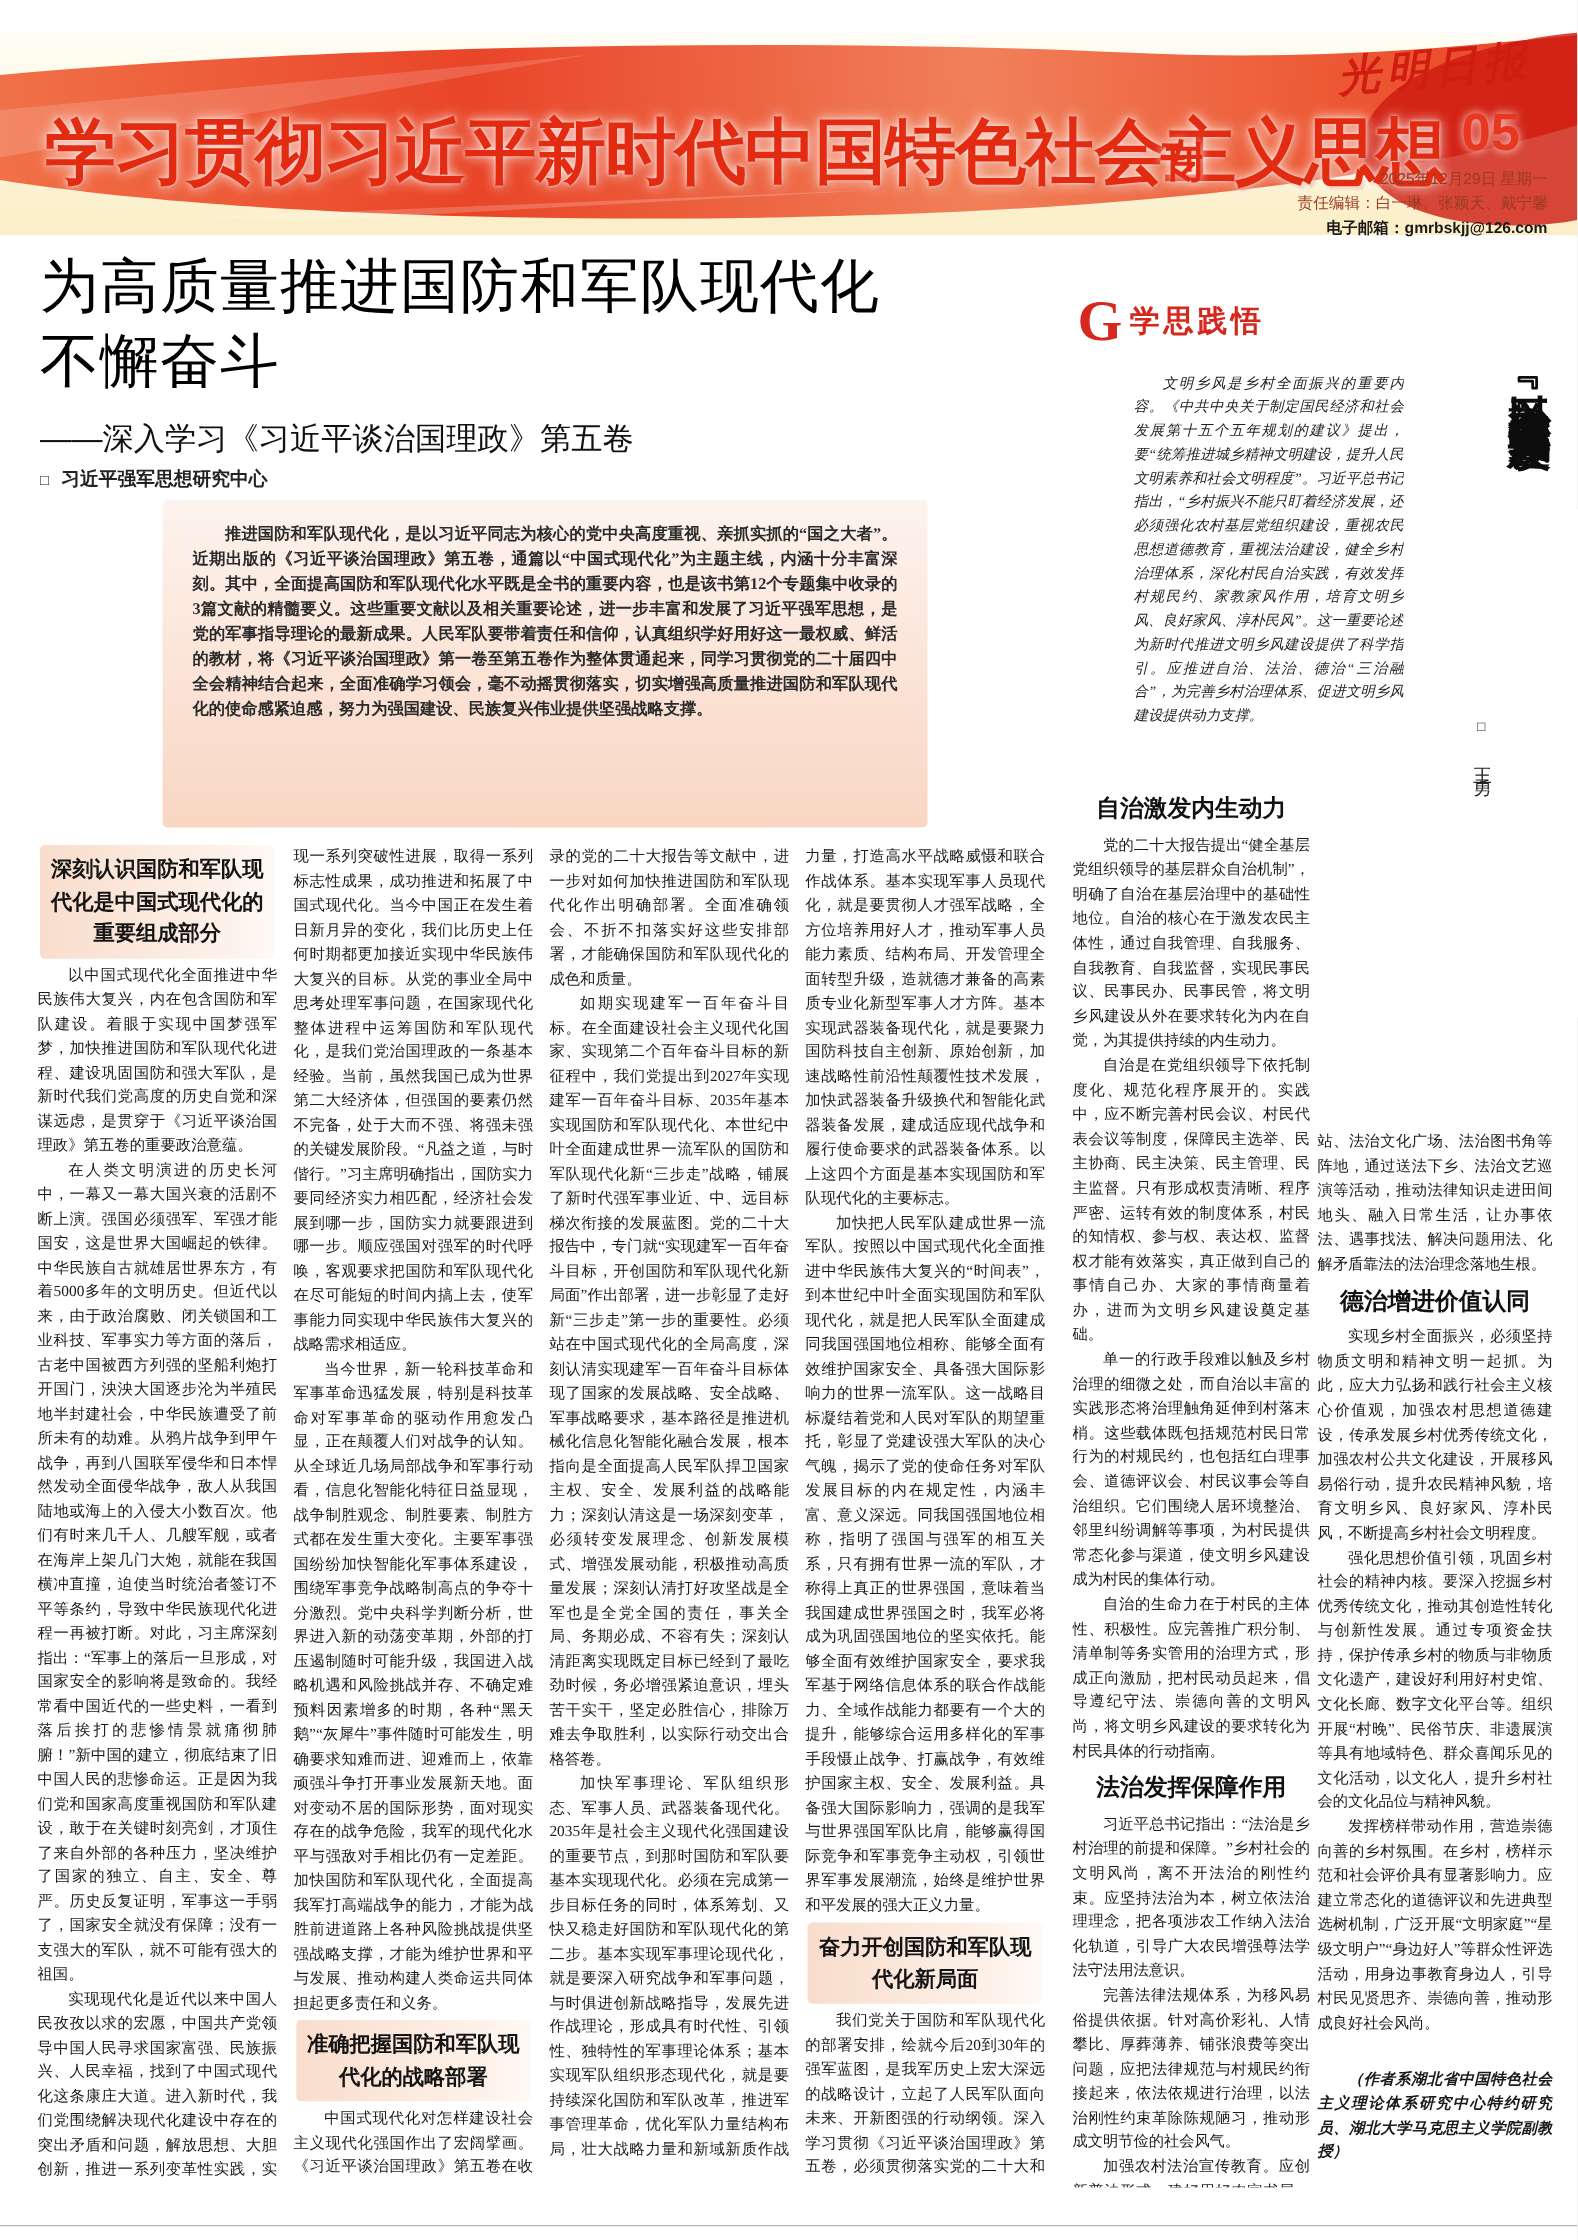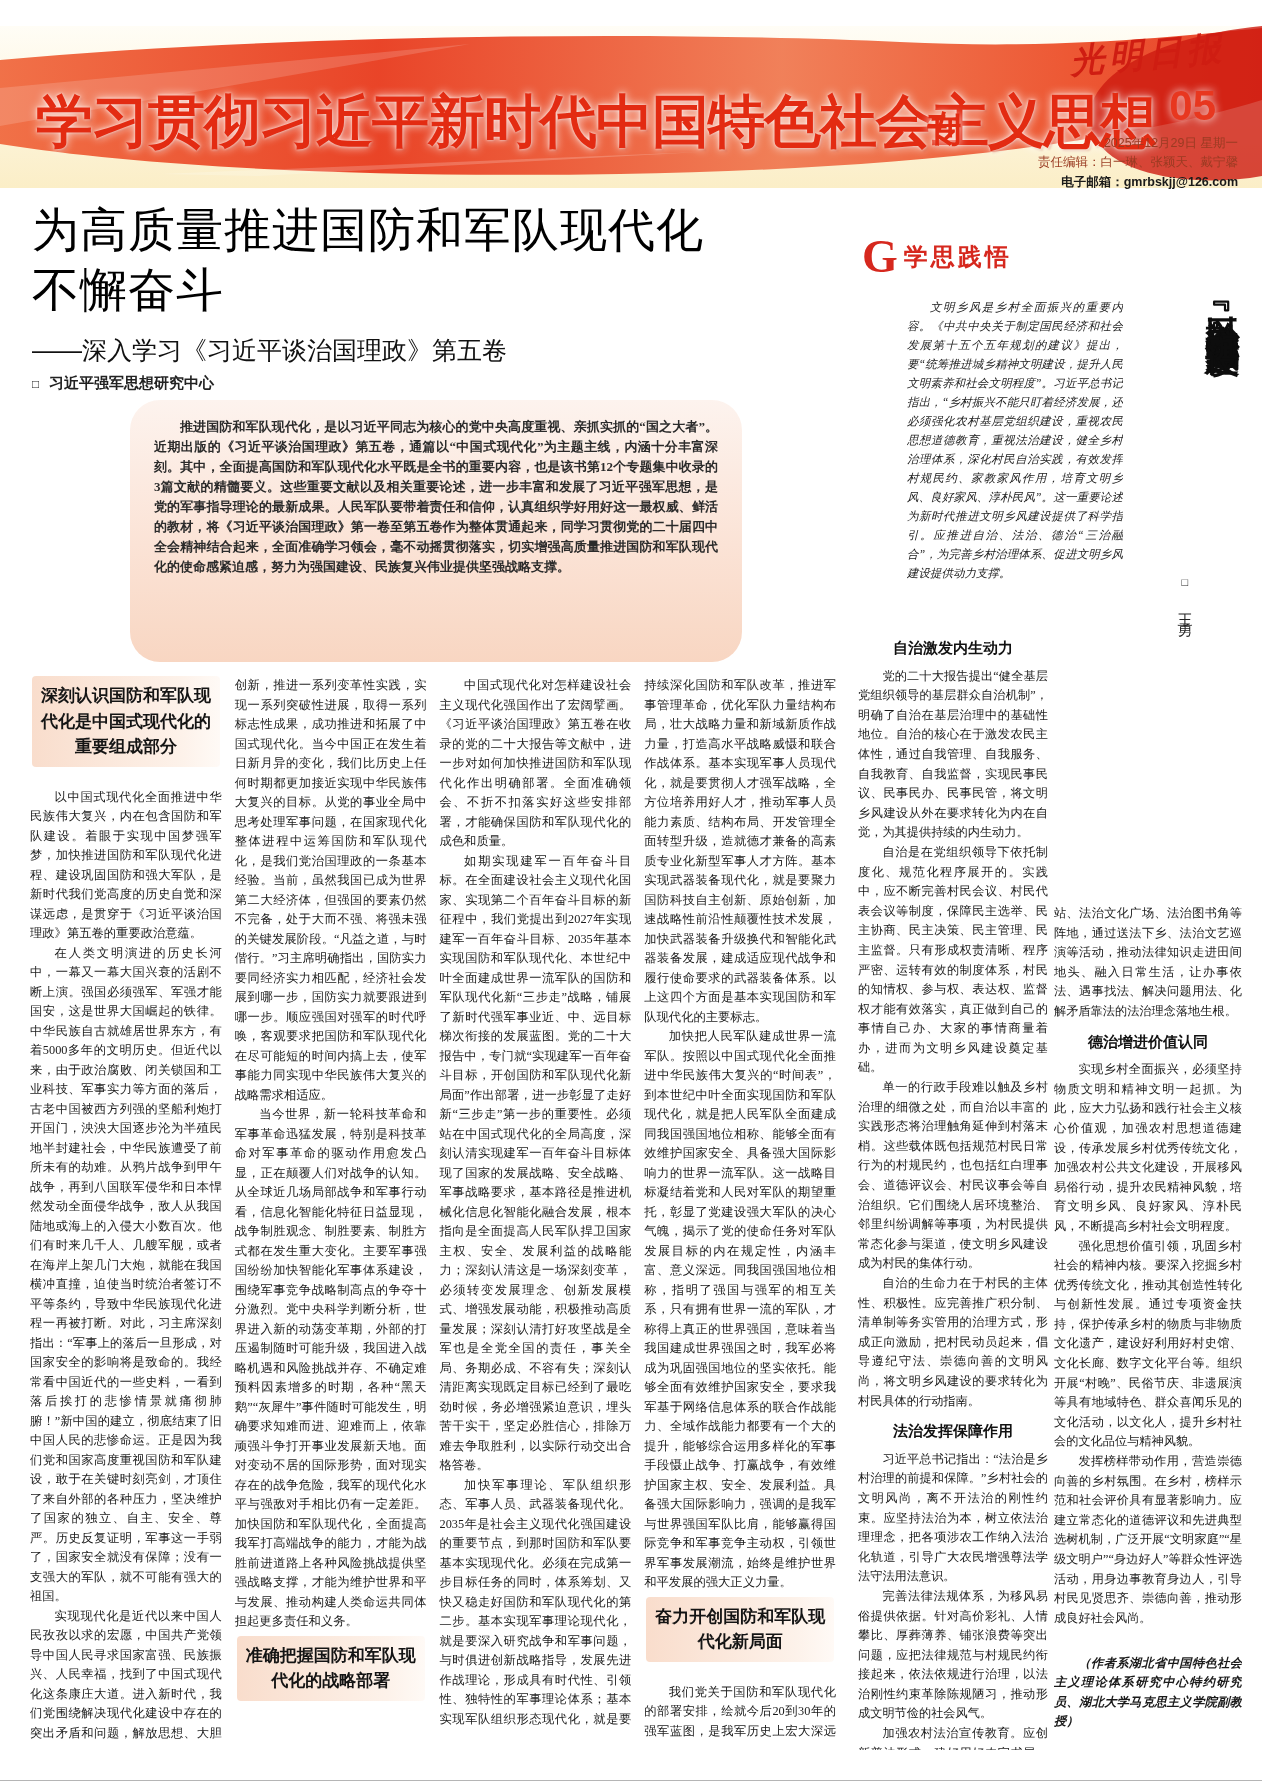--- a/index.html
+++ b/index.html
@@ -46,32 +46,32 @@
   }
   .m-subtitle {
     position:absolute; left:32px; top:334px; width:720px;
     font-family:"Liberation Sans", sans-serif; font-size:25px; color:#111;
   }
   .m-byline { position:absolute; left:32px; top:374px; font-size:15px; font-weight:bold; color:#222; }
   .m-byline .marker { font-size:12px; margin-right:6px; }
   .lead-box {
     position:absolute; left:130px; top:400px; width:612px; height:262px; overflow:hidden;
     background:linear-gradient(180deg,#fdf3ee 0%, #fbe3d6 55%, #f8d6c2 100%);
-    border-radius:30px; padding:17px 24px;
+    border-radius:4px; padding:17px 24px;
     font-size:13px; line-height:20px; text-align:justify; color:#2b2b2b; font-weight:bold;
   }
   .lead-box p { text-indent:2em; }
   .m-columns {
     position:absolute; left:30px; top:676px; width:806px; height:1070px;
     column-count:4; column-gap:13px; column-fill:auto; overflow:hidden;
     font-size:12.3px; line-height:19.5px; text-align:justify;
   }
   .m-columns p { text-indent:2em; margin:0; }
   .subhead {
-    break-inside:avoid; margin:4px 2px 21px; padding:7px 8px;
+    break-inside:avoid; margin:4px 2px 4px; padding:7px 8px;
     background:linear-gradient(90deg,#f9ddcc 0%, #fdf2ea 80%, #fffaf6 100%);
     border-radius:4px; font-family:"Liberation Sans", sans-serif;
     font-weight:800; font-size:17px; line-height:1.5; text-align:center; color:#141414;
   }
   .subhead.first { margin-top:0; }
   
   .study { position:absolute; left:858px; top:228px; width:384px; height:1524px; }
   .study-header { position:absolute; left:4px; top:6px; display:flex; align-items:center; gap:6px; }
   .g-mark {
     font-family:"Liberation Serif", serif; font-weight:900; font-size:46px;
@@ -97,21 +97,21 @@
     position:absolute; left:0; top:400px; width:190px; height:1122px; overflow:hidden;
     font-size:12.2px; line-height:19.6px; text-align:justify;
   }
   .study-colB {
     position:absolute; left:196px; top:676px; width:188px; height:846px; overflow:hidden;
     font-size:12.2px; line-height:19.6px; text-align:justify;
   }
   .study p { text-indent:2em; margin:0; }
   .study p.cont { text-indent:0; }
   .s-subhead {
-    font-family:"Liberation Sans", sans-serif; font-weight:800; font-size:15px;
+    font-family:"Liberation Sans", sans-serif; font-weight:800; font-size:19px;
     text-align:center; margin:10px 0 9px; color:#111; text-indent:0 !important;
   }
   .author-note {
     position:absolute; bottom:18px; left:0; right:0; background:#fff;
     font-weight:bold; font-style:italic; text-indent:2em; padding-top:2px;
   }
   .bottom-rule { position:absolute; left:0; right:0; top:1780px; height:1px; background:#b5b5b5; }
 </style>
 </head>
 <body>

